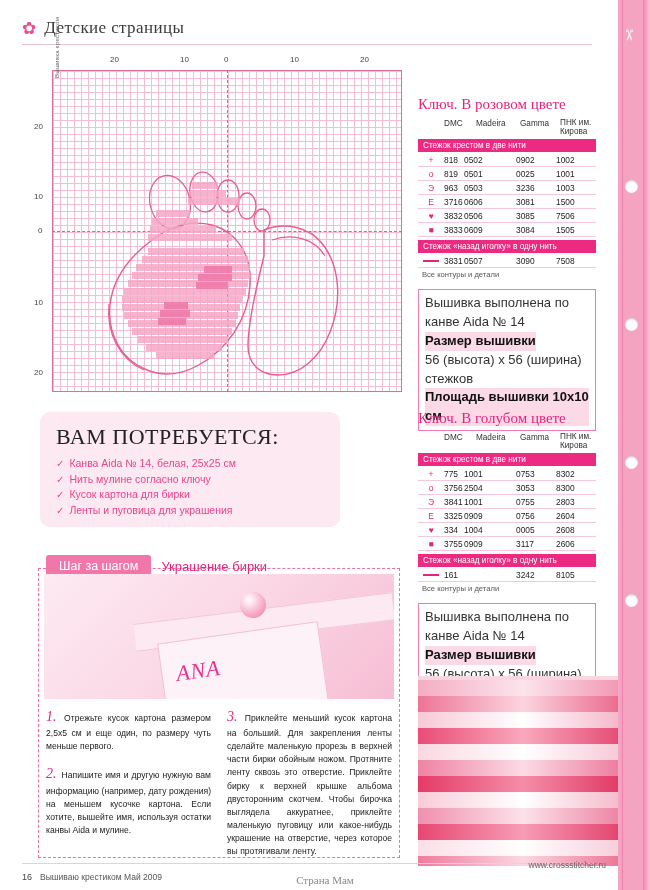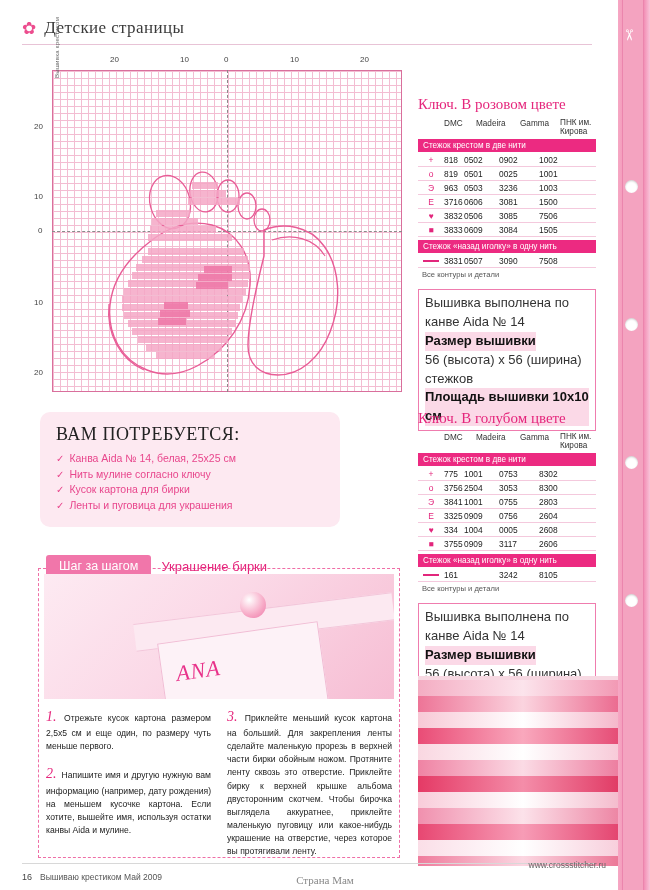--- a/index.html
+++ b/index.html
@@ -141,21 +141,21 @@
     position: absolute;
     top: 412px; left: 40px;
     width: 300px; height: 115px;
     background: #fde9f1;
     border-radius: 10px;
     padding: 12px 16px;
     box-sizing: border-box;
   }
   .need-title {
     font-family: "Liberation Serif", serif;
-    font-size: 18px;
+    font-size: 22px;
     color: #222;
     letter-spacing: .5px;
     margin-bottom: 7px;
   }
   .need-item {
     font-size: 10.5px;
     color: #e8468c;
     margin: 3.5px 0;
     display: flex;
     gap: 5px;
@@ -208,21 +208,21 @@
     justify-content: center;
     font-size: 8.5px;
     color: #e2267c;
   }
   .key-row .sym .line {
     width: 16px; height: 0;
     border-top: 2px solid #e2267c;
     display: inline-block;
   }
   .key-row .v1 { width: 20px; }
-  .key-row .v2 { width: 35px; }
+  .key-row .v2 { width: 52px; }
   .key-row .v3 { width: 40px; }
   .key-row .v4 { width: 36px; }
   .key-note {
     font-size: 7.6px;
     color: #555;
     padding: 2px 0 4px 4px;
   }
   .key-info {
     border: 1px solid #ef7cae;
     margin-top: 6px;

